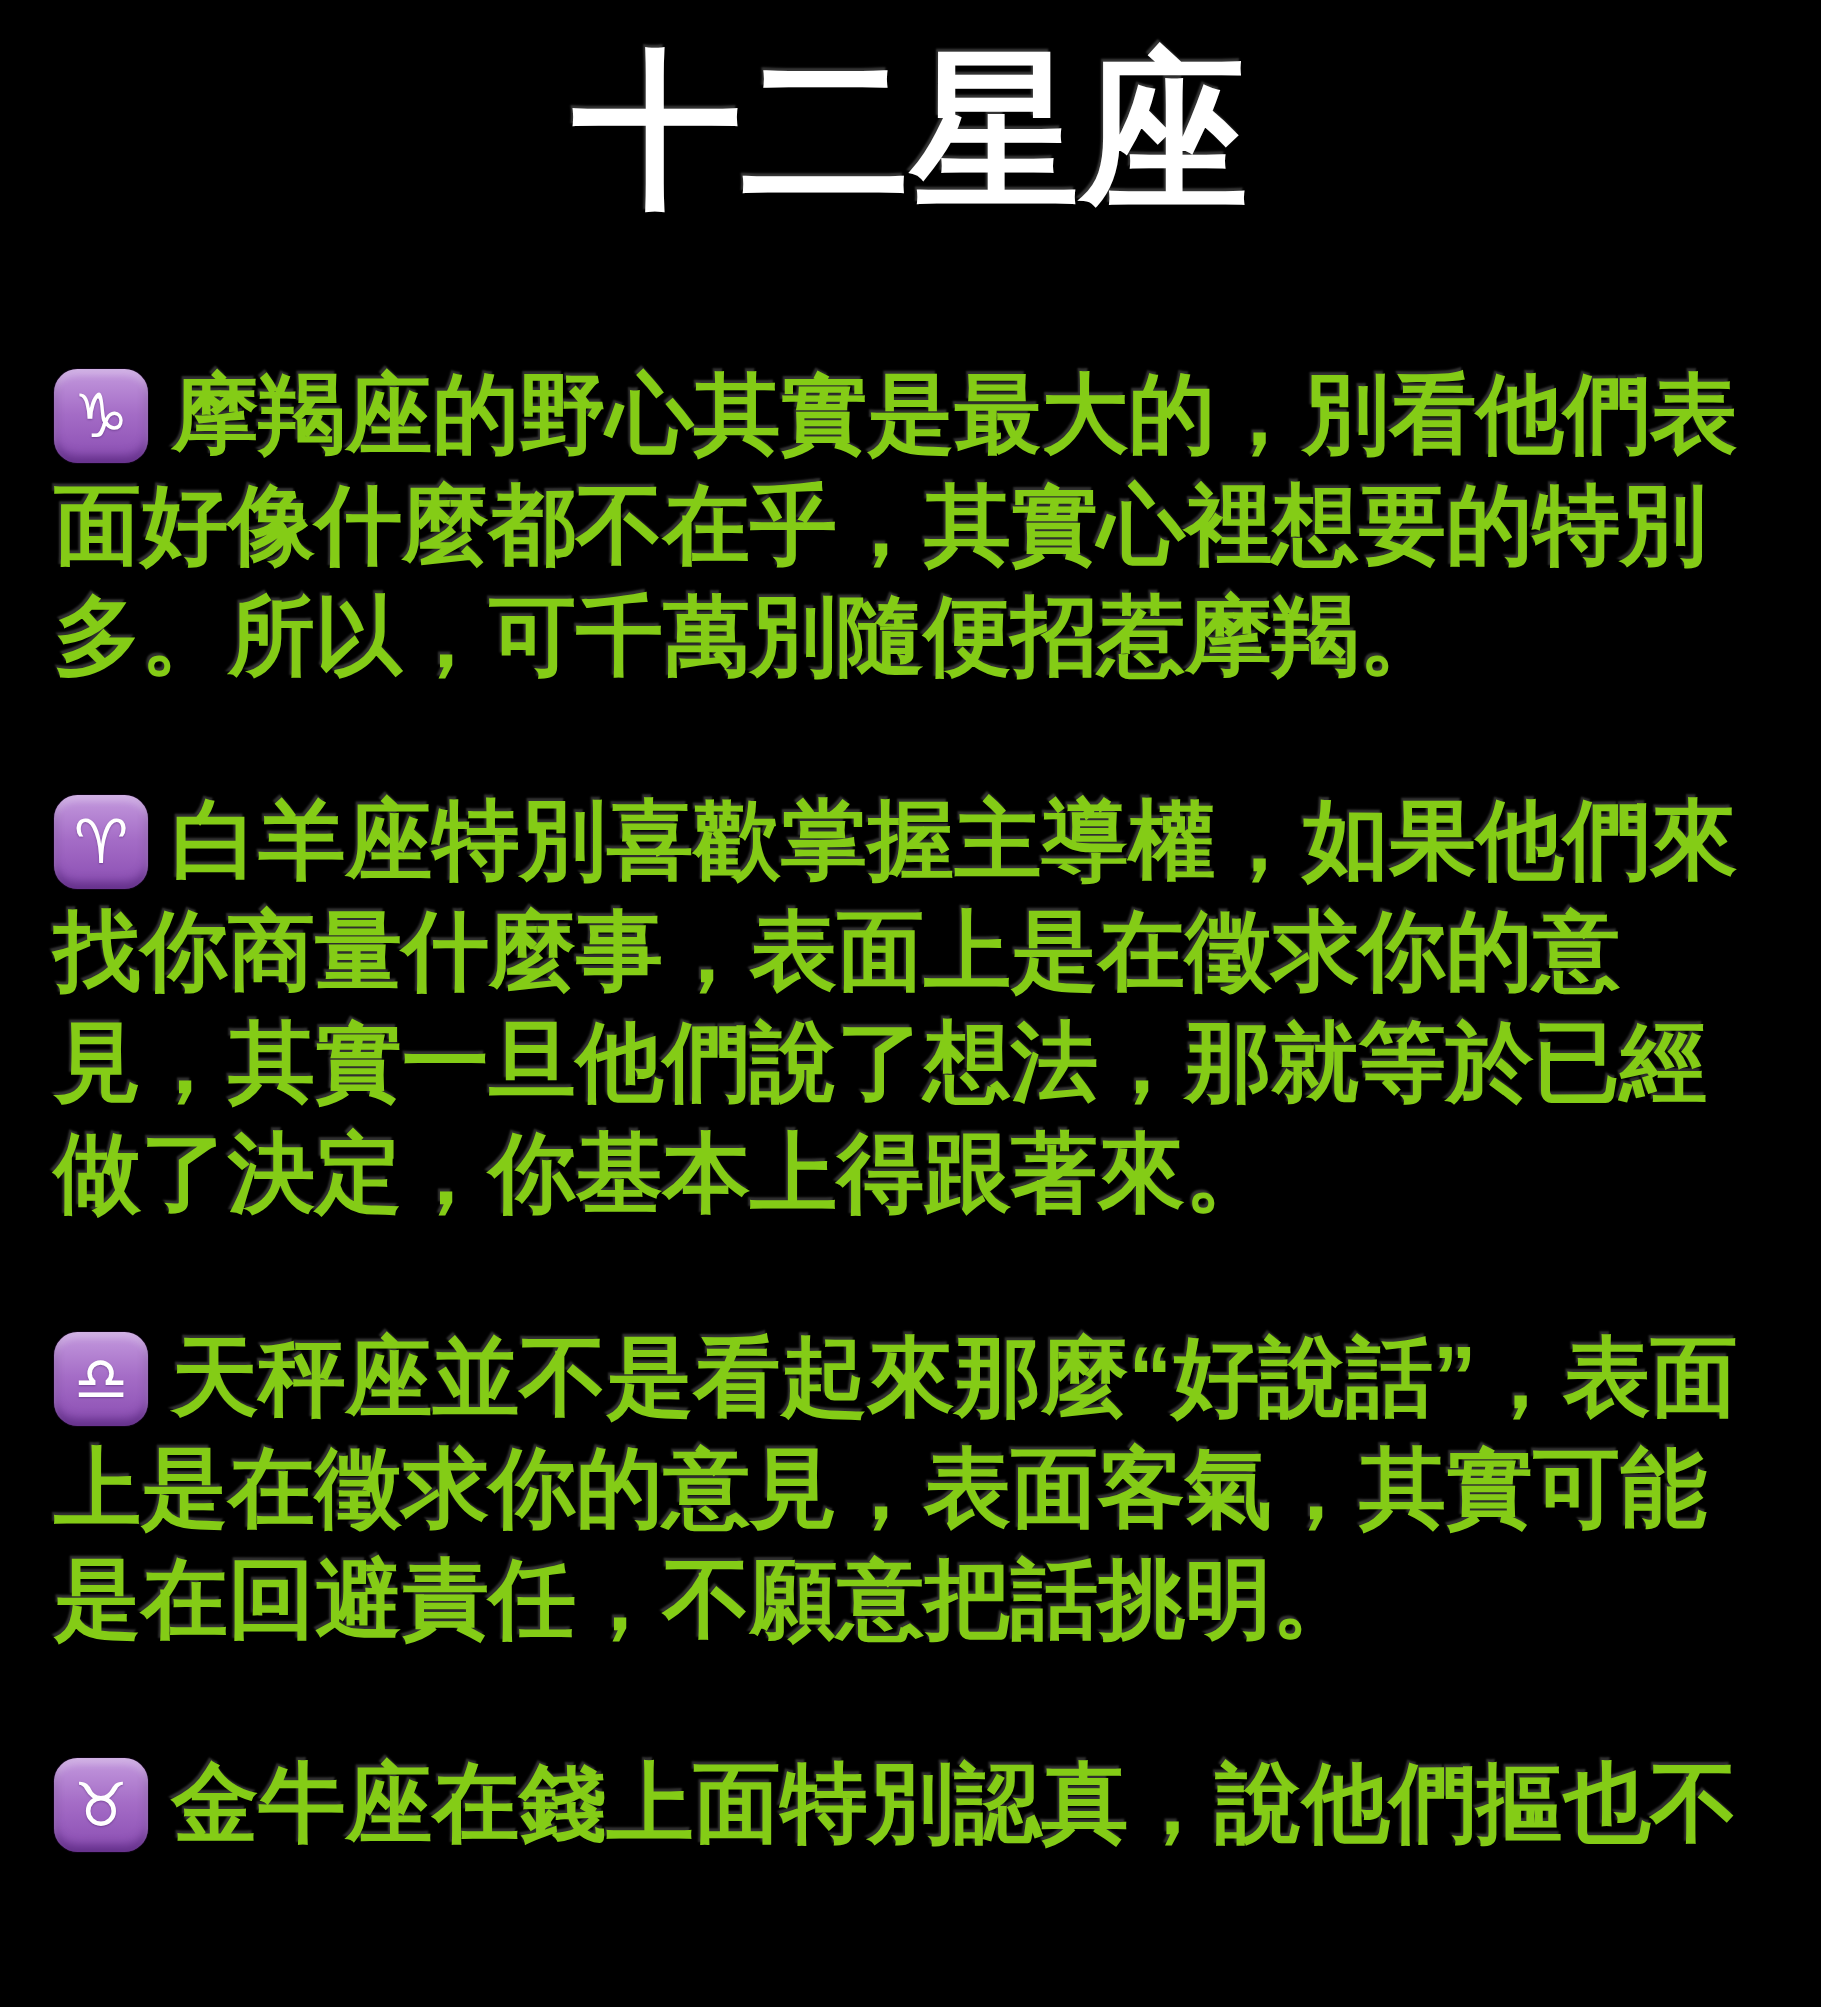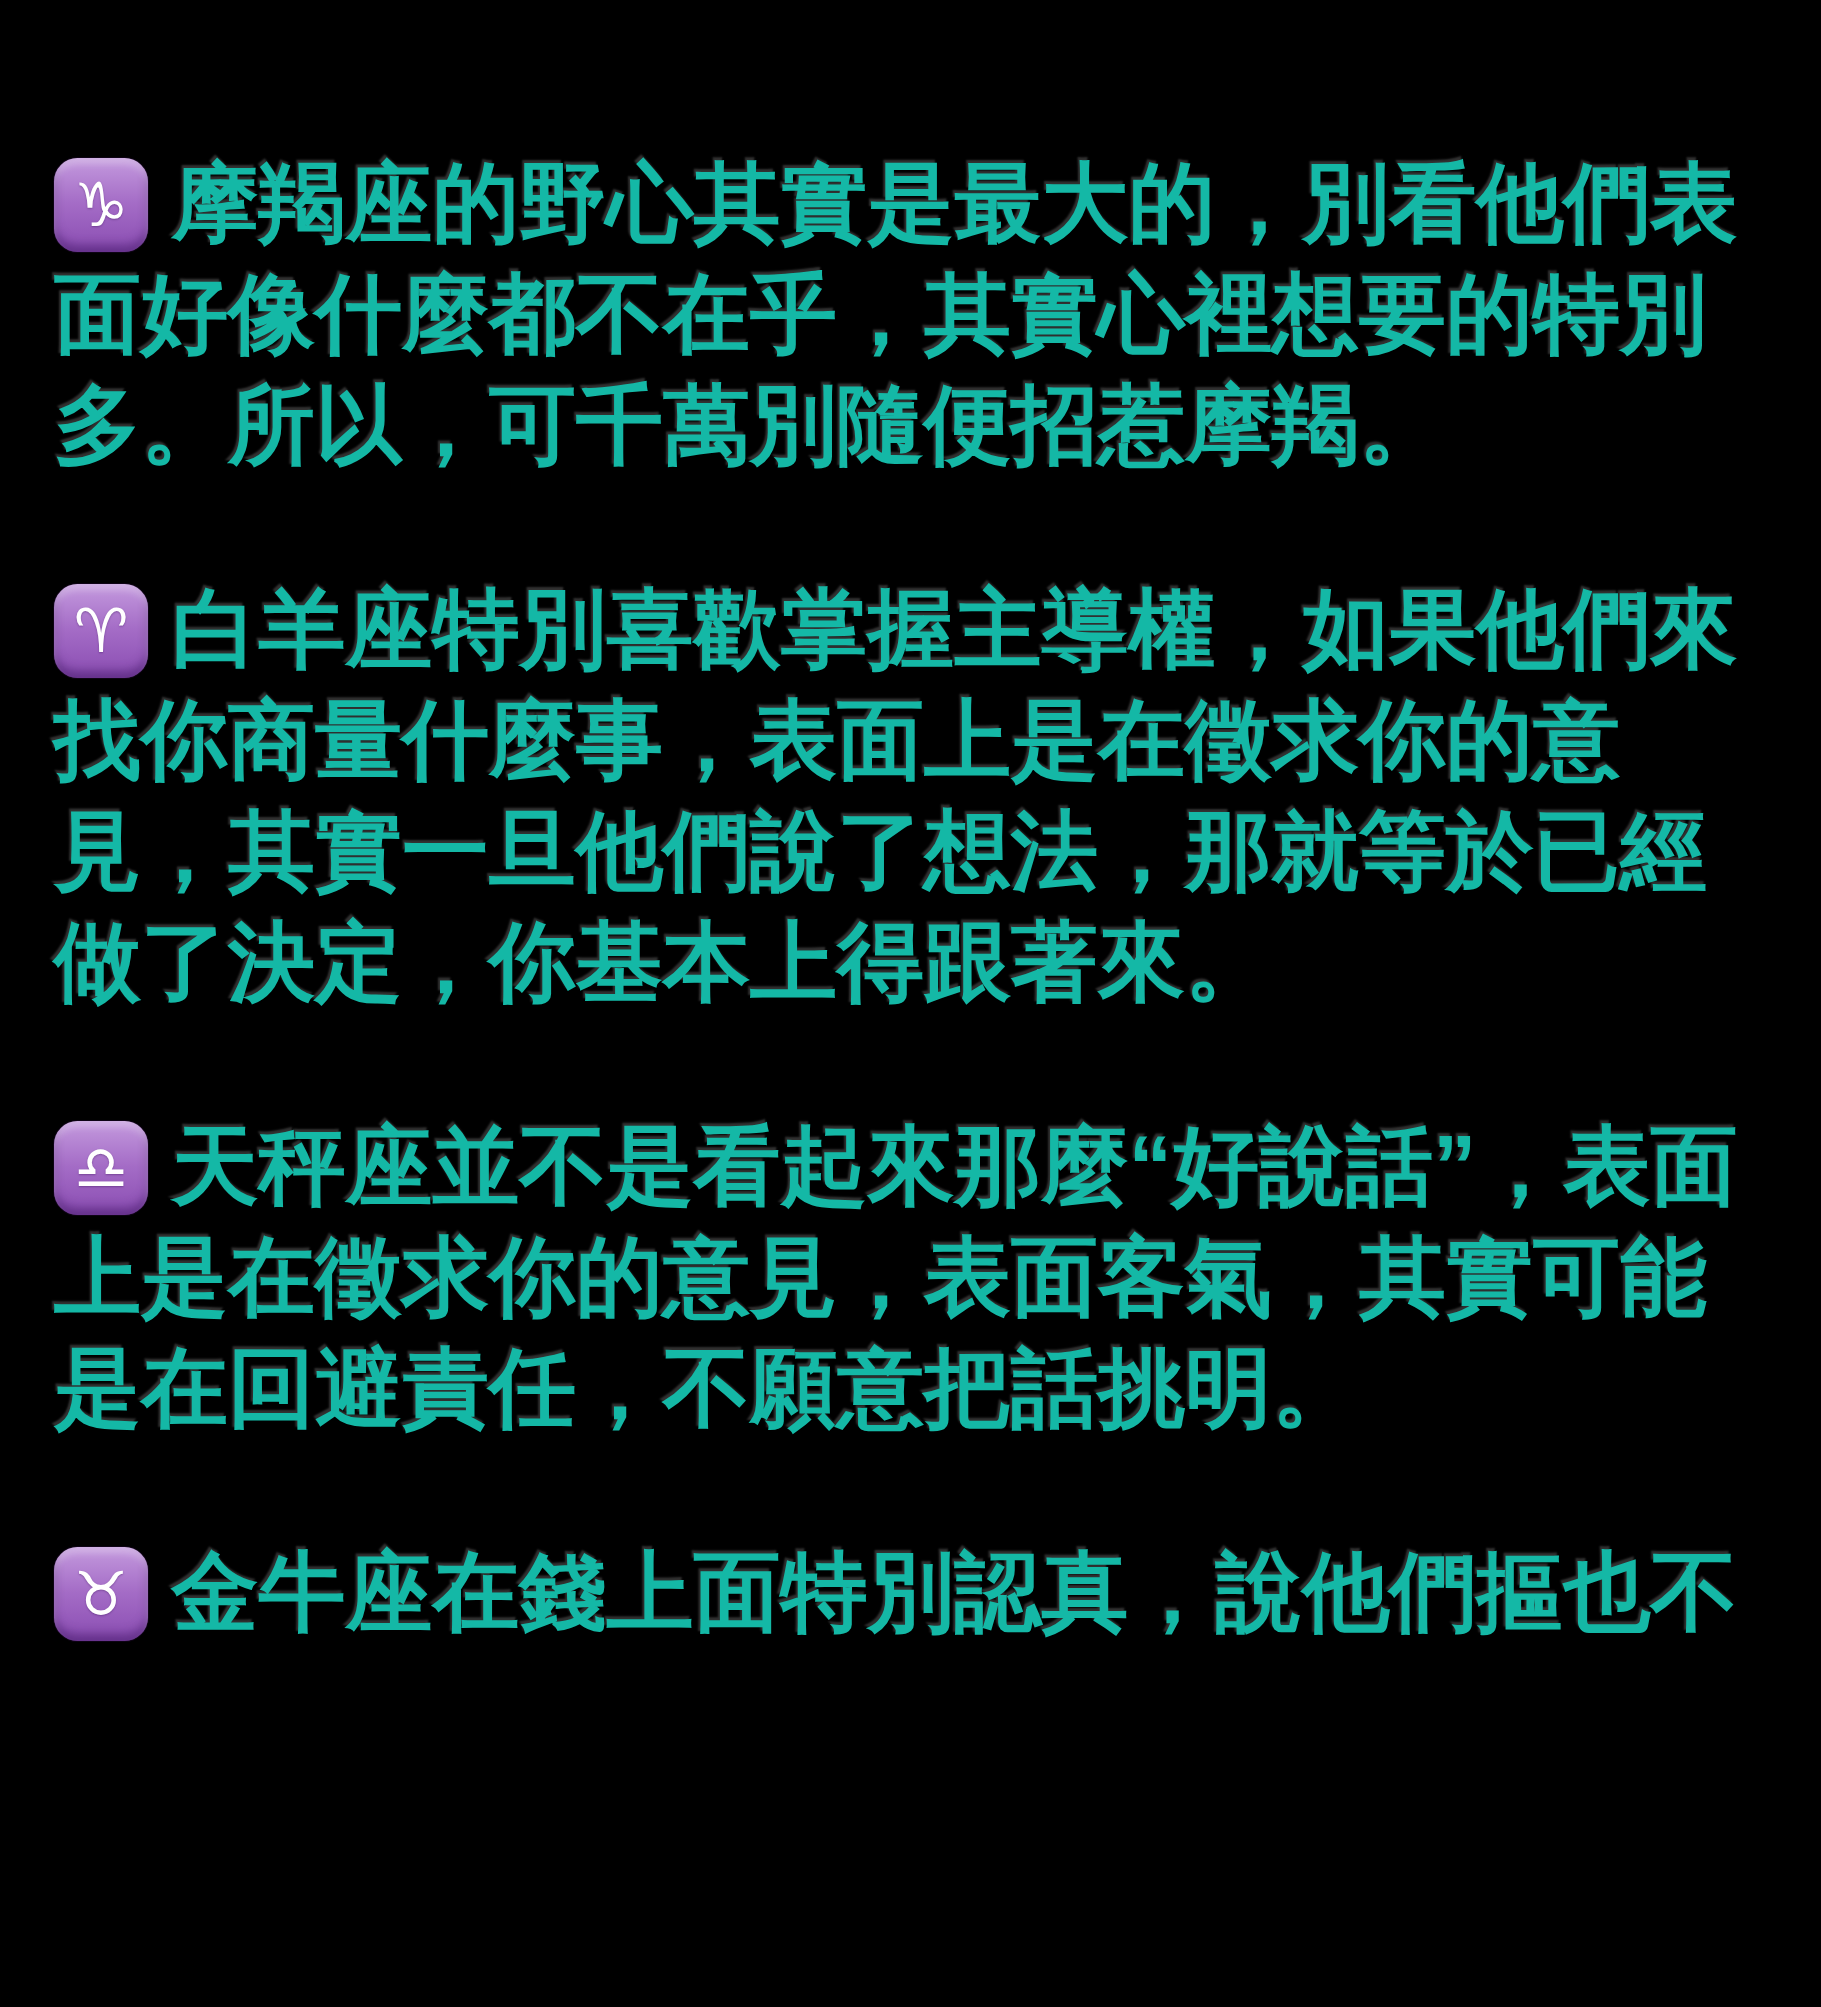--- a/index.html
+++ b/index.html
@@ -64,28 +64,29 @@
     width: 100%;
     height: 100%;
     line-height: 94px;
     font-size: 61px;
     font-weight: 700;
     color: #ffffff;
     font-family: "DejaVu Sans", sans-serif;
     text-shadow: 0 1px 2px rgba(60,20,90,0.4);
   }
   .sec-text {
-    color: #14b8a6;
+    color: #84cc16;
   }
 </style>
 </head>
 <body>
 
 <div class="page">
   <div class="title-block">
+    <div class="title-line">十二星座</div>
   </div>
   <div class="sections">
       <p class="section">
     <span class="sign-box">
       <span class="sign-glyph">♑</span>
     </span><span class="sec-text">摩羯座的野心其實是最大的，別看他們表面好像什麼都不在乎，其實心裡想要的特別多。所以，可千萬別隨便招惹摩羯。</span>
   </p>
       <p class="section">
     <span class="sign-box">
       <span class="sign-glyph">♈</span>

